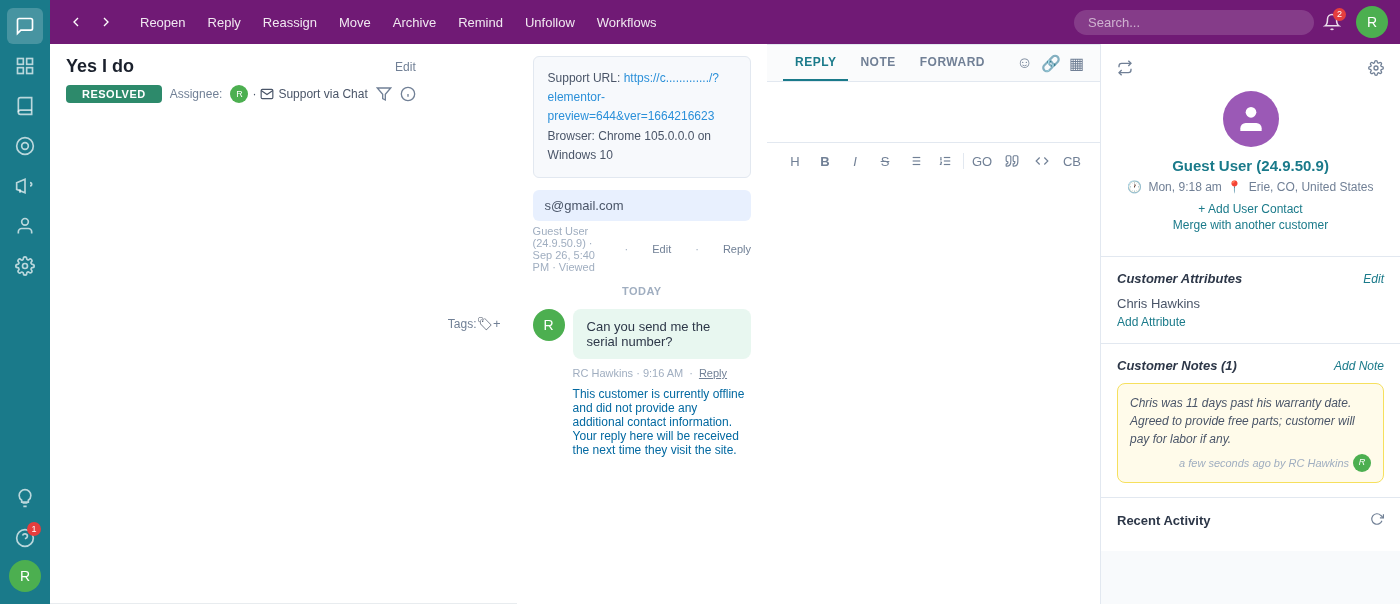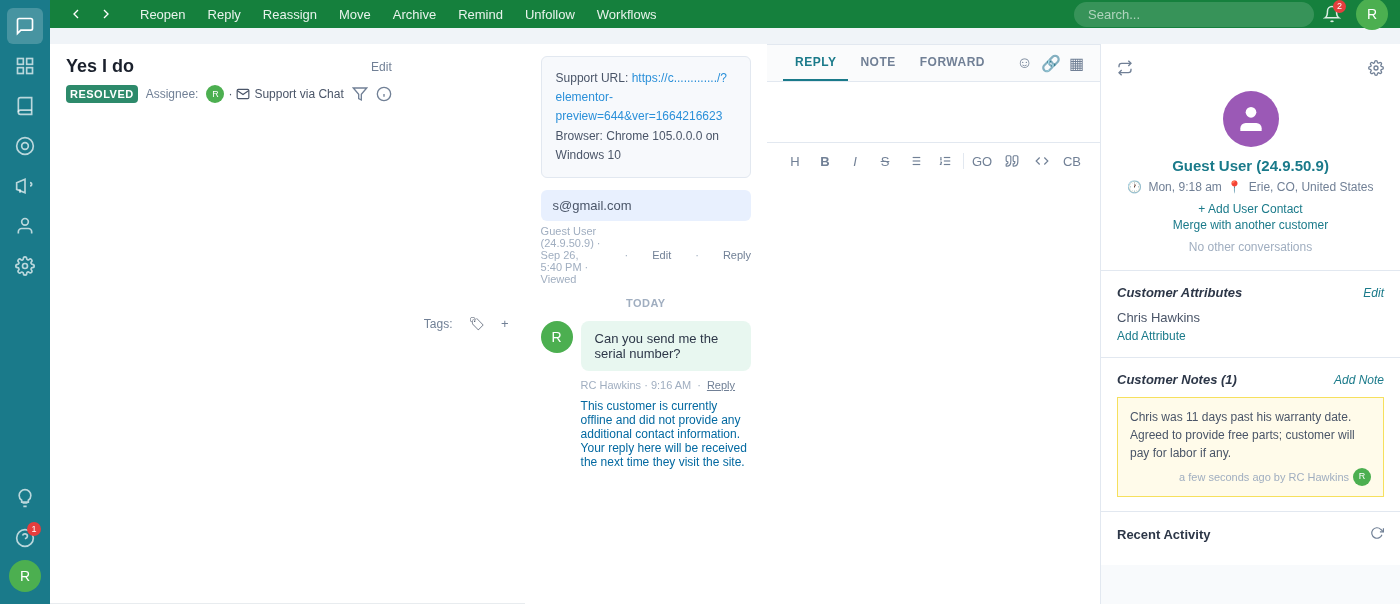--- a/index.html
+++ b/index.html
@@ -46,22 +46,22 @@
       background: #4CAF50;
       display: flex; align-items: center; justify-content: center;
       color: white; font-size: 14px; cursor: pointer;
       margin-bottom: 4px;
     }
 
     
     .topbar {
       position: absolute;
       top: 0; left: 50px; right: 0;
-      height: 28px;
-      background: #15803d;
+      height: 44px;
+      background: #701a75;
       display: flex;
       align-items: center;
       padding: 0 12px;
       gap: 2px;
       z-index: 10;
     }
     .topbar-nav {
       display: flex;
       align-items: center;
       gap: 2px;
@@ -161,21 +161,21 @@
     .conv-meta-row {
       display: flex;
       align-items: center;
       gap: 8px;
     }
     .resolved-badge {
       background: #2d8a6b;
       color: white;
       font-size: 11px;
       font-weight: 600;
-      padding: 3px 4px;
+      padding: 3px 16px;
       border-radius: 4px;
       letter-spacing: 0.5px;
       text-align: right;
     }
     .assignee-label {
       color: #718096;
       font-size: 12px;
     }
     .assignee-info {
       display: flex;
@@ -187,21 +187,21 @@
     .assignee-dot {
       width: 18px; height: 18px;
       border-radius: 50%;
       background: #4CAF50;
       display: flex; align-items: center; justify-content: center;
       color: white; font-size: 9px;
     }
     .conv-filter-row {
       display: flex;
       align-items: center;
-      gap: 16px;
+      gap: 0;
       padding: 6px 16px 6px;
       border-bottom: 1px solid #e8ecef;
       flex-shrink: 0;
     }
     .tags-label {
       color: #718096;
       font-size: 12px;
     }
     .tag-icon {
       color: #4a5568;
@@ -446,25 +446,26 @@
     }
     .attr-add {
       color: #1a7a8a;
       font-size: 12px;
       cursor: pointer;
     }
 
     .note-box {
       background: #fffbea;
       border: 1px solid #f6e05e;
-      border-radius: 0;
+      border-radius: 8px;
       padding: 10px 12px;
       font-size: 12px;
       color: #4a5568;
       line-height: 1.5;
+      font-style: italic;
     }
     .note-meta {
       font-size: 11px;
       color: #a0aec0;
       margin-top: 6px;
       text-align: right;
       display: flex;
       align-items: center;
       justify-content: flex-end;
       gap: 4px;
@@ -788,21 +789,20 @@
       <div class="user-location">
         <span>🕐</span>
         <span>Mon, 9:18 am</span>
         <span>📍</span>
         <span>Erie, CO, United States</span>
       </div>
       <div class="user-links">
         <a class="user-link" href="#">+ Add User Contact</a>
         <a class="user-link" href="#">Merge with another customer</a>
       </div>
-      <div class="no-conversations">No other conversations</div>
     </div>
 
     <div class="section-card">
       <div class="section-header">
         <div class="section-title">Customer Attributes</div>
         <div class="section-action">Edit</div>
       </div>
       <div class="attr-name">Chris Hawkins</div>
       <div class="attr-add">Add Attribute</div>
     </div>

